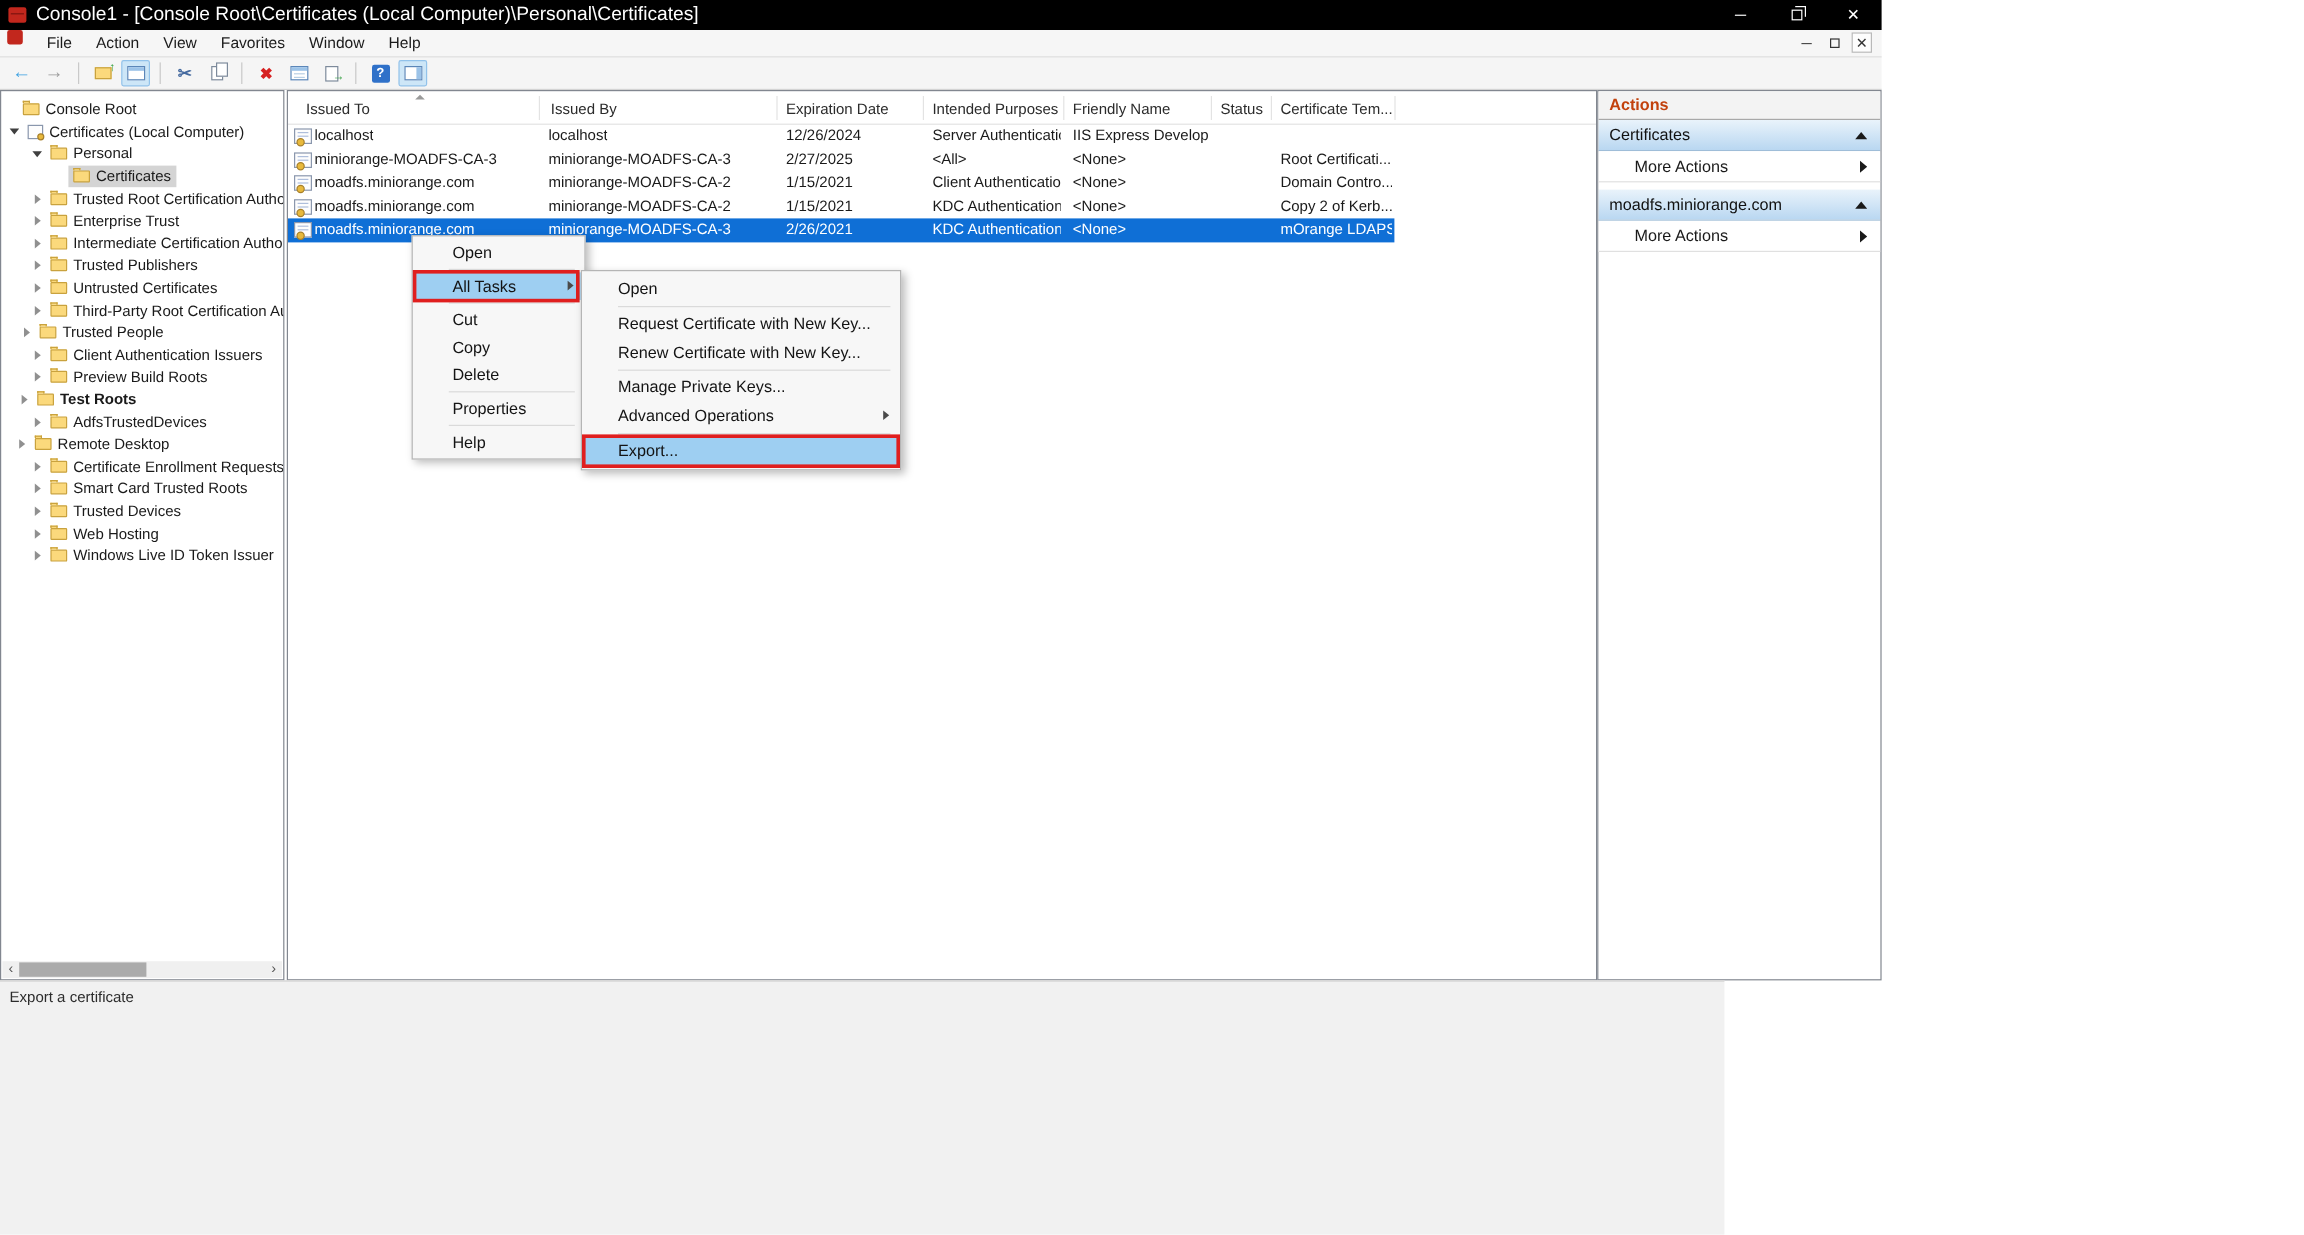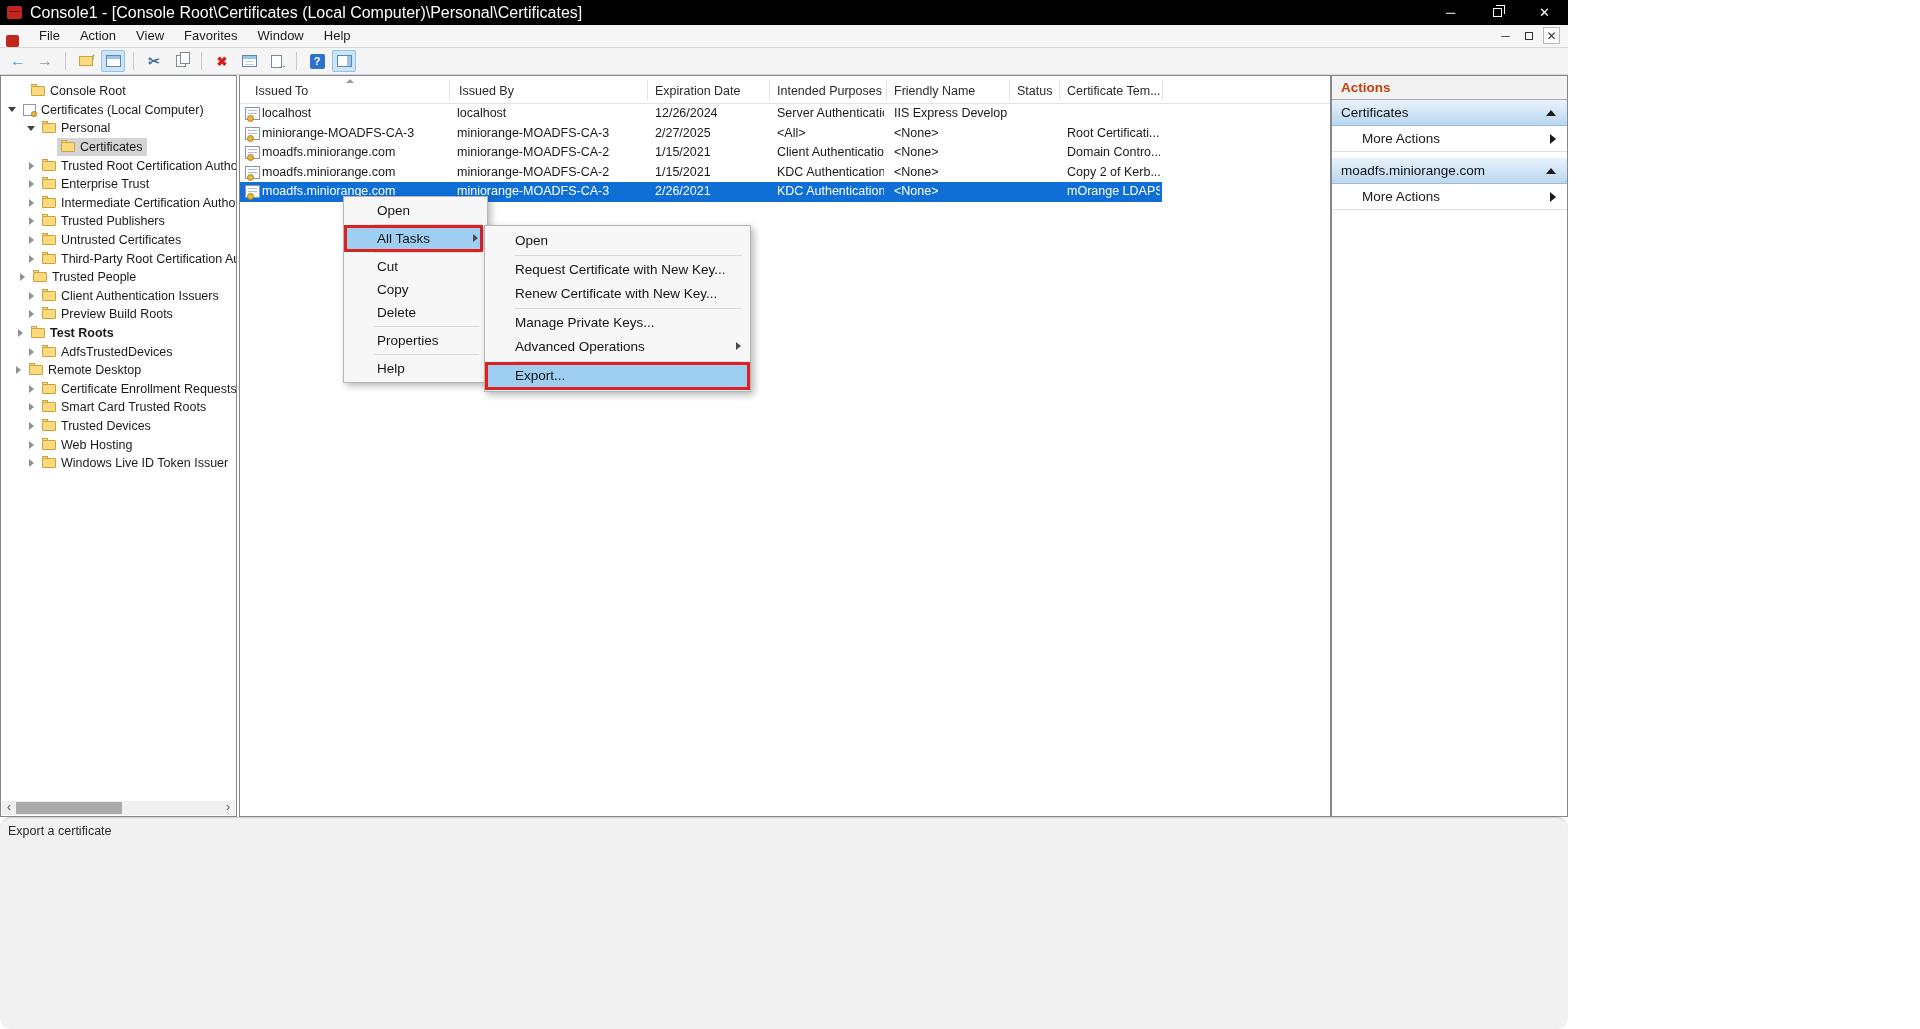--- a/index.html
+++ b/index.html
@@ -9,21 +9,21 @@
   #titlebar { position:absolute; left:0; top:0; width:1568px; height:25px; background:#000; color:#fff; display:flex; align-items:center; }
   #title-icon { width:15px; height:13px; margin-left:7px; background:#c2271d; border-radius:2px; position:relative; flex:0 0 15px; }
   #title-icon::after { content:""; position:absolute; left:2px; top:5px; right:2px; height:1px; background:#7e1410; }
   #title-text { margin-left:8px; font-size:16px; white-space:nowrap; }
   #title-buttons { position:absolute; right:0; top:0; height:25px; display:flex; }
   .cap-btn { width:47px; height:25px; display:flex; align-items:center; justify-content:center; color:#fff; font-size:13px; }
   .restore-g { width:9px; height:9px; border:1px solid #fff; position:relative; }
   .restore-g::before { content:""; position:absolute; left:2px; top:-4px; width:8px; height:8px; border-top:1px solid #fff; border-right:1px solid #fff; }
 
   
-  #menubar { position:absolute; left:0; top:25px; width:1568px; height:23px; background:#f6f6f6; border-bottom:1px solid #d8d8d8; display:flex; align-items:flex-end; }
+  #menubar { position:absolute; left:0; top:25px; width:1568px; height:23px; background:#f6f6f6; border-bottom:1px solid #d8d8d8; display:flex; align-items:flex-start; }
   #menubar-icon { width:13px; height:12px; margin-left:6px; background:#c2271d; border-radius:2px; flex:0 0 13px; }
   #menu-items { display:flex; margin-left:10px; }
   .menu-item { padding:0 10px; font-size:13px; color:#1b1b1b; line-height:22px; }
   #mdi-controls { position:absolute; right:8px; top:2px; display:flex; gap:6px; align-items:center; }
   .mdi-btn { width:17px; height:17px; display:flex; align-items:center; justify-content:center; color:#333; font-size:12px; border:1px solid transparent; }
   .mdi-restore { width:8px; height:8px; border:1px solid #333; }
   .mdi-x { border:1px solid #b9b9b9; background:#fdfdfd; }
 
   
   #toolbar { position:absolute; left:0; top:48px; width:1568px; height:27px; background:#f5f5f5; border-bottom:1px solid #d4d4d4; display:flex; align-items:center; padding-left:6px; }
@@ -94,21 +94,21 @@
   .mi { position:relative; height:23px; line-height:23px; padding-left:33px; font-size:13.5px; color:#141414; white-space:nowrap; }
   #sub-menu .mi { height:24px; line-height:24px; padding-left:30px; }
   .mi.hl { background:#9ecff2; }
   .msep { height:1px; background:#dadada; margin:2px 8px 2px 30px; }
   .mi-arrow { position:absolute; right:9px; top:7px; width:0; height:0; border-top:4px solid transparent; border-bottom:4px solid transparent; border-left:5px solid #4a4a4a; }
   .redbox { position:absolute; top:-2px; bottom:-2px; border:3px solid #e01f1f; pointer-events:none; }
   .rb-part { left:0; right:4px; }
   .rb-full { left:0; right:0; }
 
   
-  #statusbar { position:absolute; left:0; top:817px; width:1568px; height:212px; background:#f1f1f1; border-top:1px solid #cfcfcf;border-radius:11px; }
+  #statusbar { position:absolute; left:0; top:817px; width:1437px; height:212px; background:#f1f1f1; border-top:1px solid #cfcfcf; }
   #status-text { position:absolute; left:8px; top:6px; font-size:12.5px; color:#2c2c2c; }
 </style>
 </head>
 <body>
 
 <div id="titlebar">
   <span id="title-icon"></span>
   <span id="title-text">Console1 - [Console Root\Certificates (Local Computer)\Personal\Certificates]</span>
   <div id="title-buttons">
     <span class="cap-btn">─</span>
@@ -185,21 +185,21 @@
       <span class="tb-ico pressed">
         <i class="mwin side">
           <i></i>
         </i>
       </span>
     </div>
 </div>
 
 <div id="tree-panel">
   <div id="tree-items">
-      <div class="tree-item" style="padding-left: 12px;">
+      <div class="tree-item" style="padding-left: 0;">
         <span class="chev none"></span>
         <span class="titem">
           <span class="ico-folder">
             <i class="ftab"></i>
           </span>
           <span class="tlabel">Console Root</span>
         </span>
       </div>
       <div class="tree-item" style="padding-left: 4px;">
         <span class="chev expanded"></span>

